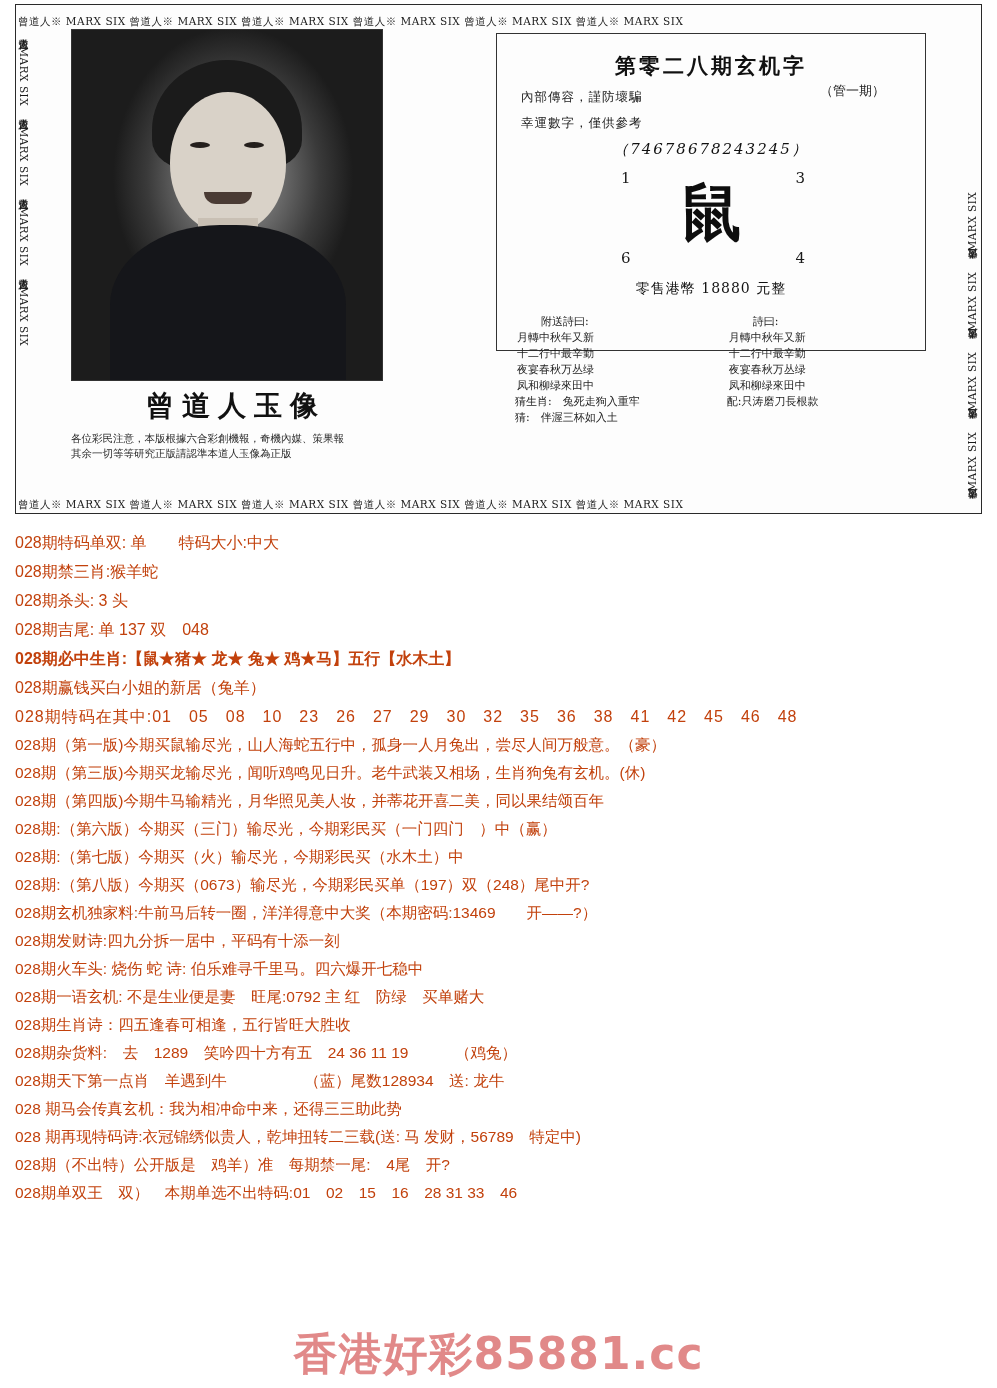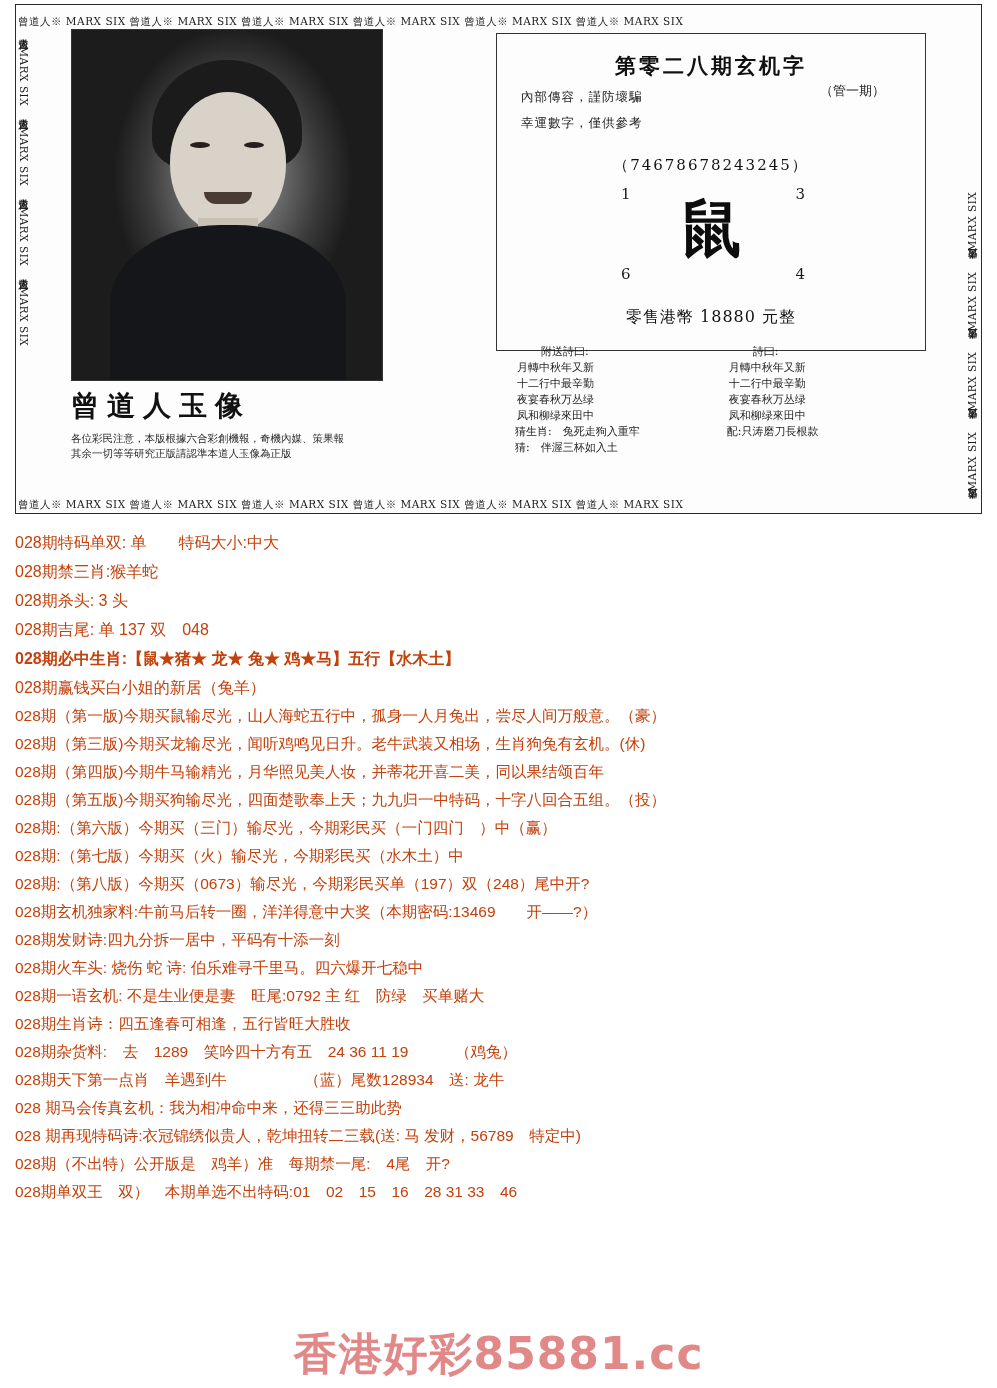--- a/index.html
+++ b/index.html
@@ -115,20 +115,21 @@
     background: #15161a;
     border-radius: 110px 110px 0 0 / 80px 80px 0 0;
   }
   .p-neck {
     position: absolute;
     left: 126px; top: 188px; width: 60px; height: 34px;
     background: #c9c0b4;
   }
   .portrait-title {
     margin-top: 6px;
+    text-align: center;
     font-family: Liberation Mono, monospace;
     font-weight: bold;
     font-size: 28px;
     letter-spacing: 8px;
     color: #111;
   }
   .portrait-note {
     margin-top: 6px;
     font-family: "DejaVu Sans", sans-serif;
     font-size: 10.5px;
@@ -171,22 +172,23 @@
     top: 48px;
     font-family: "DejaVu Serif", serif;
     font-size: 13px;
     color: #222;
   }
   .card-digits {
     text-align: center;
     font-family: "DejaVu Serif", serif;
     font-size: 15px;
     letter-spacing: 2px;
-    margin-top: 24px;
-    color: #111;
+    margin-top: 8px;
+    color: #111;
+    font-style: italic;
   }
   .zodiac-zone {
     position: relative;
     height: 112px;
     margin-top: 4px;
   }
   .zodiac-big {
     position: absolute;
     left: 0; right: 0; top: 8px;
     text-align: center;
@@ -201,24 +203,24 @@
     font-size: 15px;
     color: #1a1a1a;
   }
   .cn-1 { left: 124px; top: 6px; }
   .cn-3 { right: 120px; top: 6px; }
   .cn-6 { left: 124px; bottom: 8px; }
   .cn-4 { right: 120px; bottom: 8px; }
   .card-price {
     text-align: center;
     font-family: "DejaVu Serif", serif;
-    font-size: 16px;
+    font-size: 14px;
     letter-spacing: 1px;
     color: #111;
-    margin-top: 16px;
+    margin-top: 5px;
   }
   .poem-wrap {
     display: flex;
     justify-content: space-between;
     margin: 16px 18px 0 18px;
     font-family: "DejaVu Serif", serif;
     font-size: 11px;
     line-height: 16px;
     color: #1d1d1d;
   }
@@ -346,24 +348,24 @@
   </div>
 </div>
 
 <div class="content">
   <div class="line l-md">028期特码单双: 单　　特码大小:中大</div>
   <div class="line l-md">028期禁三肖:猴羊蛇</div>
   <div class="line l-md">028期杀头: 3 头</div>
   <div class="line l-md">028期吉尾: 单 137 双　048</div>
   <div class="line l-md bold">028期必中生肖:【鼠★猪★ 龙★ 兔★ 鸡★马】五行【水木土】</div>
   <div class="line l-md">028期赢钱买白小姐的新居（兔羊）</div>
+  <div class="line l-md nums">028期特码在其中:01　05　08　10　23　26　27　29　30　32　35　36　38　41　42　45　46　48</div>
   <div class="line l-sm">028期（第一版)今期买鼠输尽光，山人海蛇五行中，孤身一人月兔出，尝尽人间万般意。（豪）</div>
   <div class="line l-sm">028期（第三版)今期买龙输尽光，闻听鸡鸣见日升。老牛武装又相场，生肖狗兔有玄机。(休)</div>
   <div class="line l-sm">028期（第四版)今期牛马输精光，月华照见美人妆，并蒂花开喜二美，同以果结颂百年</div>
-  <div class="line l-sm">028期（第五版)今期买狗输尽光，四面楚歌奉上天；九九归一中特码，十字八回合五组。（投）</div>
   <div class="line l-sm">028期:（第六版）今期买（三门）输尽光，今期彩民买（一门四门　）中（赢）</div>
   <div class="line l-sm">028期:（第七版）今期买（火）输尽光，今期彩民买（水木土）中</div>
   <div class="line l-sm">028期:（第八版）今期买（0673）输尽光，今期彩民买单（197）双（248）尾中开?</div>
   <div class="line l-sm">028期玄机独家料:牛前马后转一圈，洋洋得意中大奖（本期密码:13469　　开——?）</div>
   <div class="line l-sm">028期发财诗:四九分拆一居中，平码有十添一刻</div>
   <div class="line l-sm">028期火车头: 烧伤 蛇 诗: 伯乐难寻千里马。四六爆开七稳中</div>
   <div class="line l-sm">028期一语玄机: 不是生业便是妻　旺尾:0792 主 红　防绿　买单赌大</div>
   <div class="line l-sm">028期生肖诗：四五逢春可相逢，五行皆旺大胜收</div>
   <div class="line l-sm">028期杂货料:　去　1289　笑吟四十方有五　24 36 11 19　　　（鸡兔）</div>
   <div class="line l-sm">028期天下第一点肖　羊遇到牛　　　　　（蓝）尾数128934　送: 龙牛</div>

